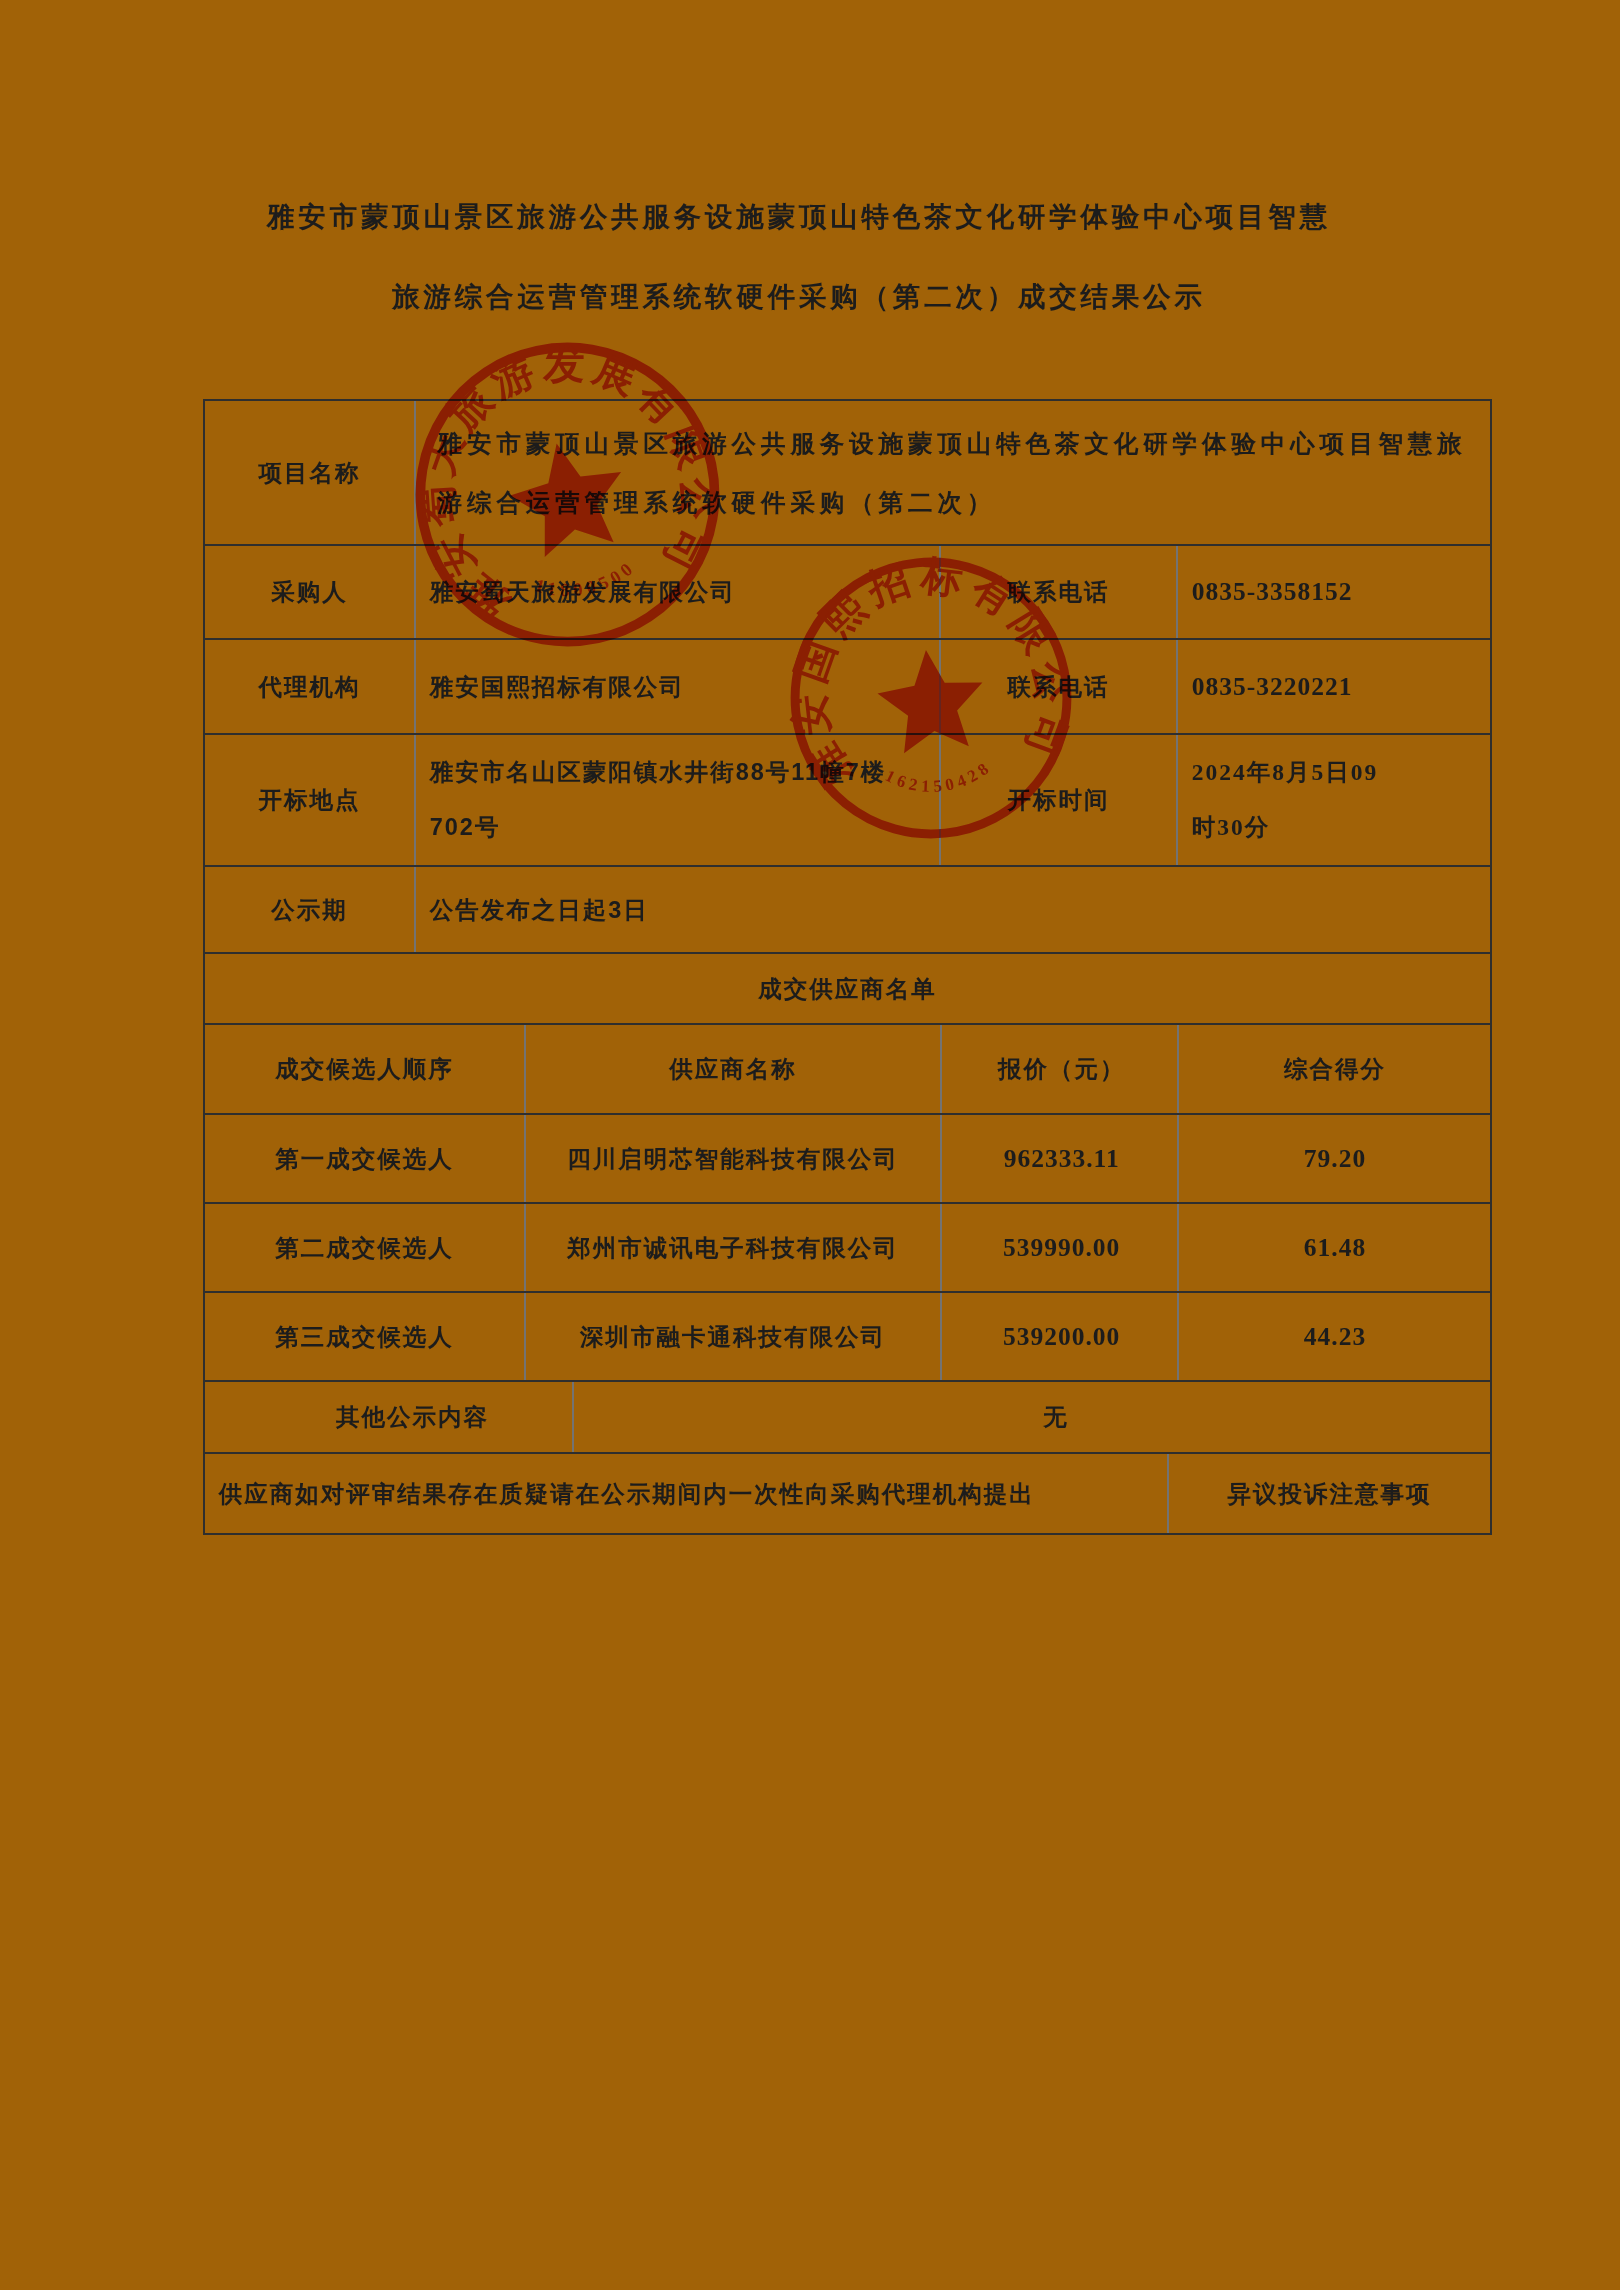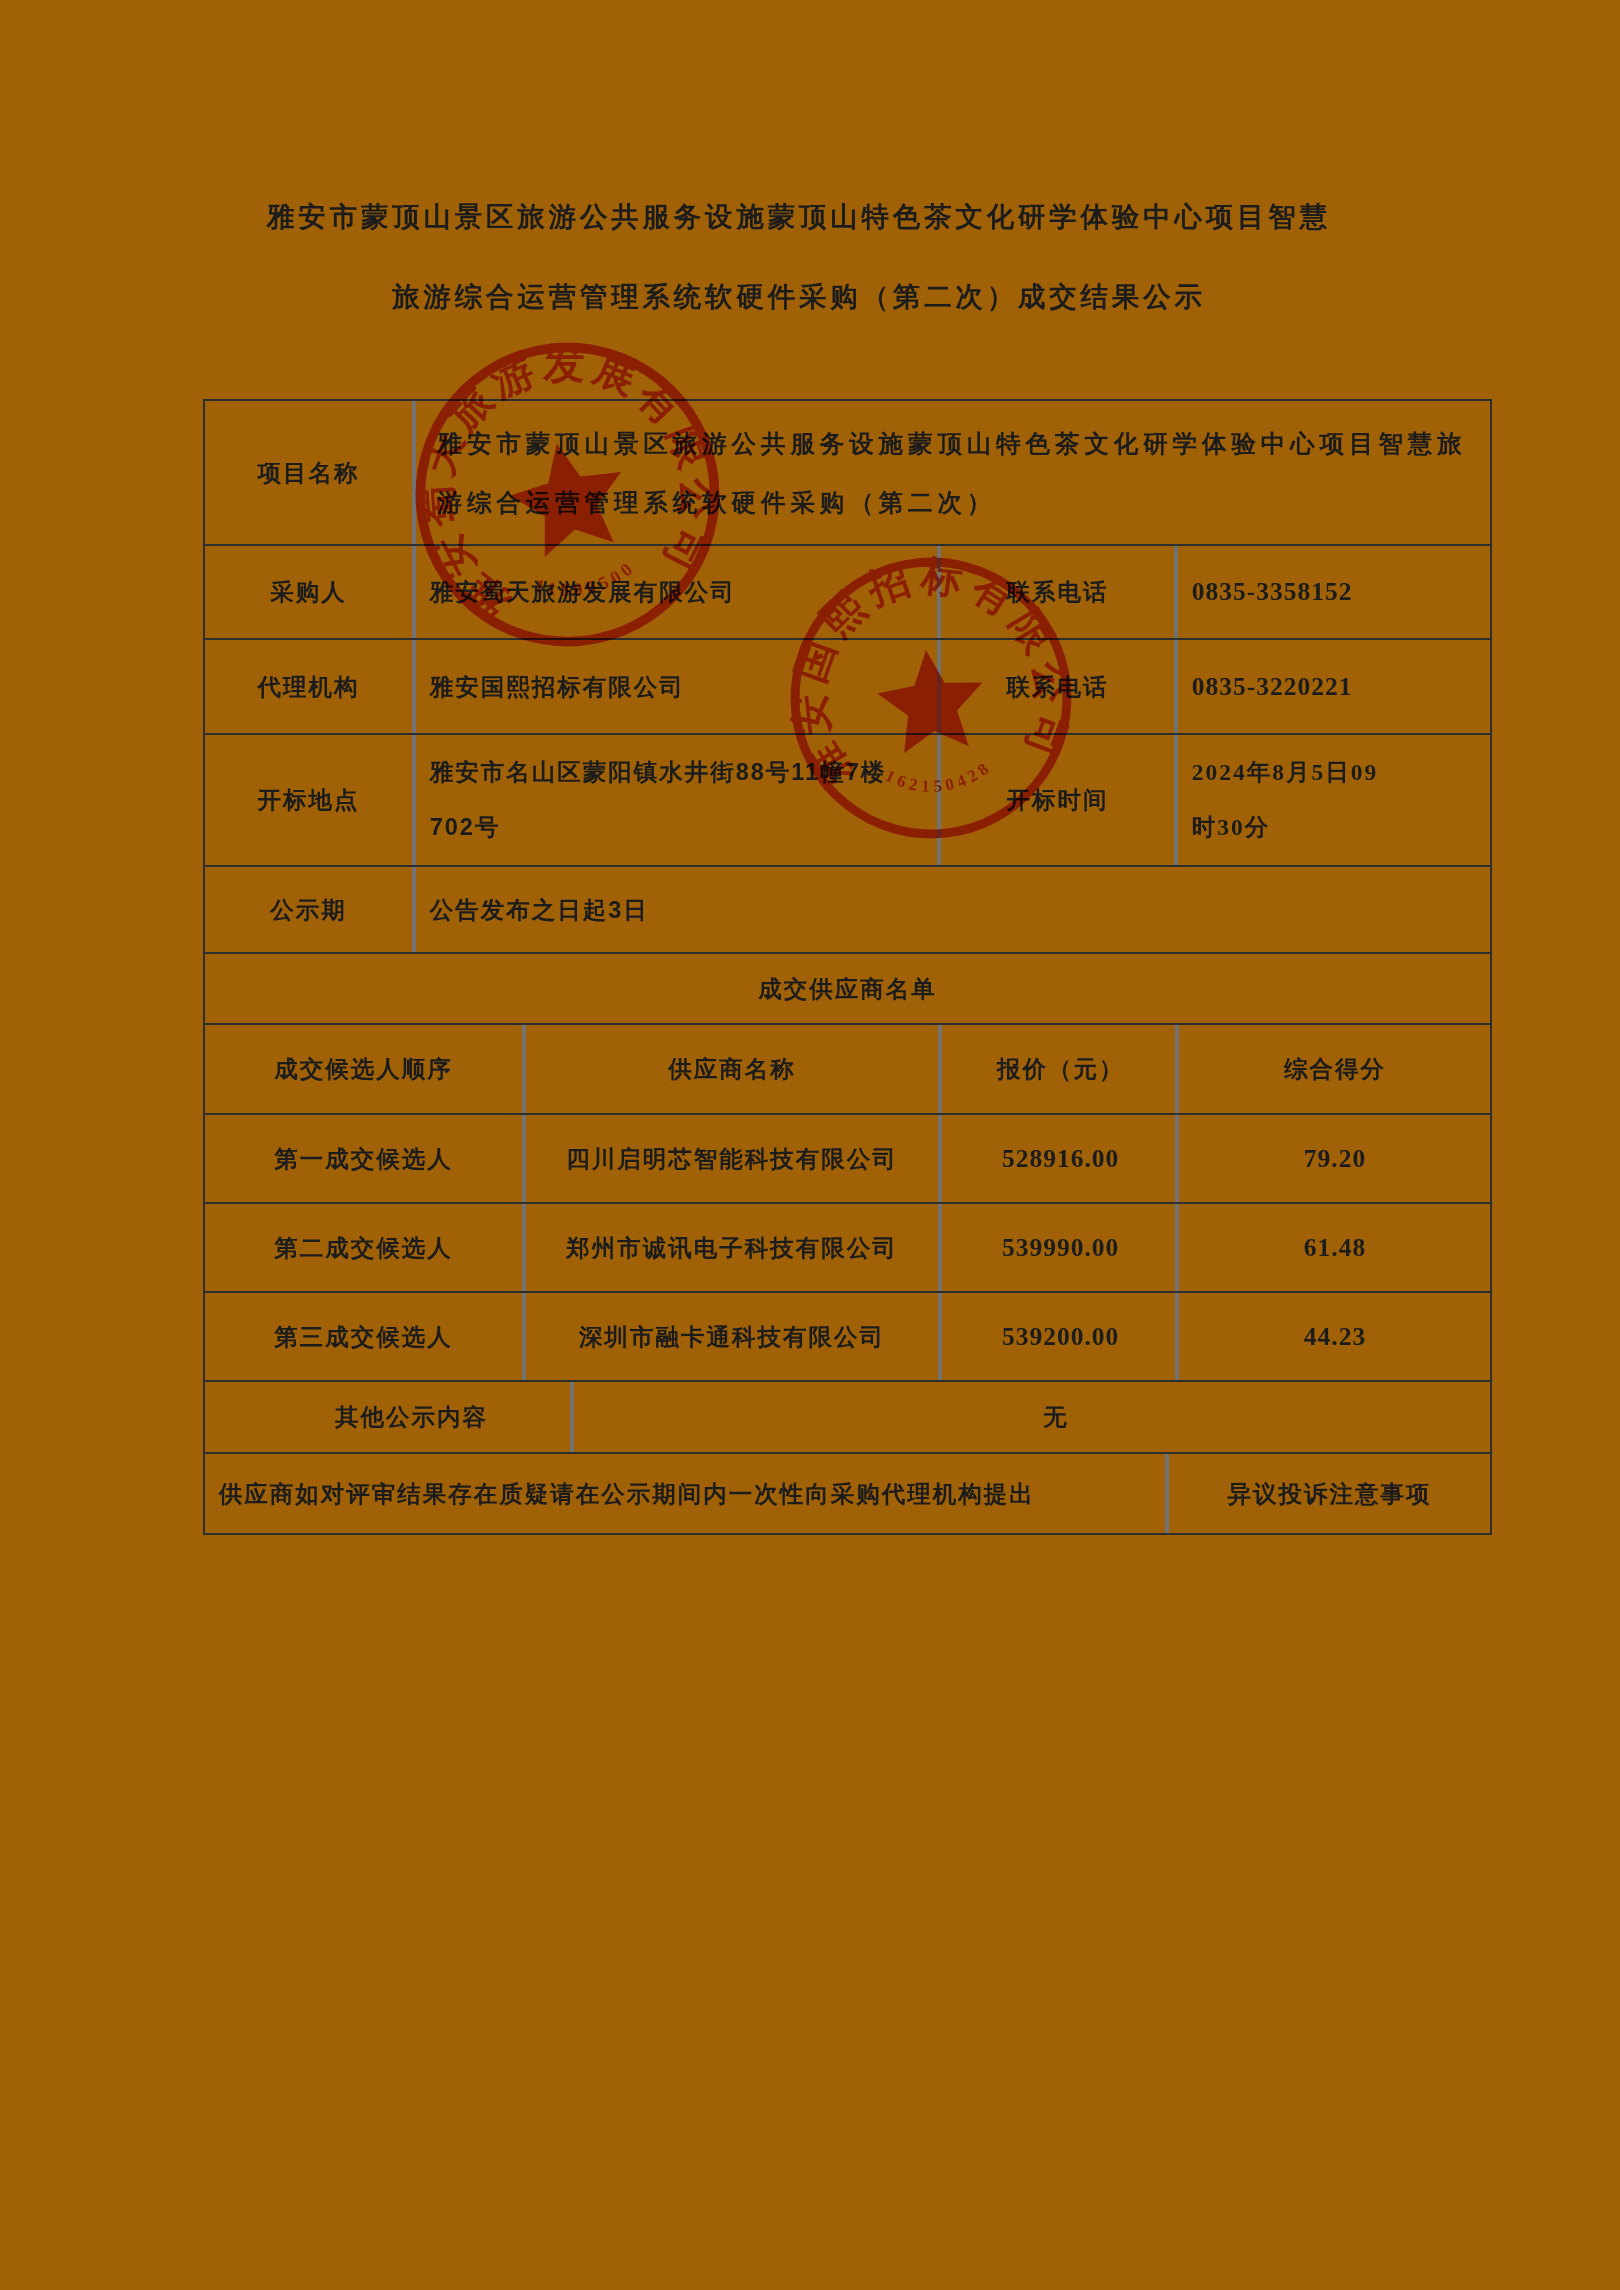--- a/index.html
+++ b/index.html
@@ -14,21 +14,21 @@
   .title-line + .title-line{margin-top:39px;}
 
   
   .doc-table{
     position:absolute;left:203px;top:399px;width:1285px;
     border:2px solid #2e2e2e;box-sizing:content-box;
   }
   .t-row{display:flex;border-bottom:2px solid #2e2e2e;}
   .t-row:last-child{border-bottom:none;}
   .t-cell{
-    box-sizing:border-box;border-right:4px solid #737373;
+    box-sizing:border-box;border-right:2px solid #737373;
     display:flex;align-items:center;justify-content:center;
     font-size:23.5px;font-weight:bold;letter-spacing:2px;
     padding:5.9px 13.7px;text-align:center;
   }
   .t-cell:last-child{border-right:none;}
   .left{justify-content:flex-start;text-align:left;}
   .num{font-family:"Liberation Serif","DejaVu Serif",serif;font-weight:bold;font-size:25.5px;letter-spacing:1px;}
   .prewrap{white-space:pre-line;}
 
   
@@ -129,21 +129,21 @@
     <div class="t-row h-header">
       <div class="t-cell s1">成交候选人顺序</div>
       <div class="t-cell s2">供应商名称</div>
       <div class="t-cell s3">报价（元）</div>
       <div class="t-cell s4">综合得分</div>
     </div>
 
     <div class="t-row h-cand">
       <div class="t-cell s1">第一成交候选人</div>
       <div class="t-cell s2">四川启明芯智能科技有限公司</div>
-      <div class="t-cell s3 num">528916.00</div>
+      <div class="t-cell s3 num">962333.11</div>
       <div class="t-cell s4 num">79.20</div>
     </div>
 
     <div class="t-row h-cand">
       <div class="t-cell s1">第二成交候选人</div>
       <div class="t-cell s2">郑州市诚讯电子科技有限公司</div>
       <div class="t-cell s3 num">539990.00</div>
       <div class="t-cell s4 num">61.48</div>
     </div>
 

